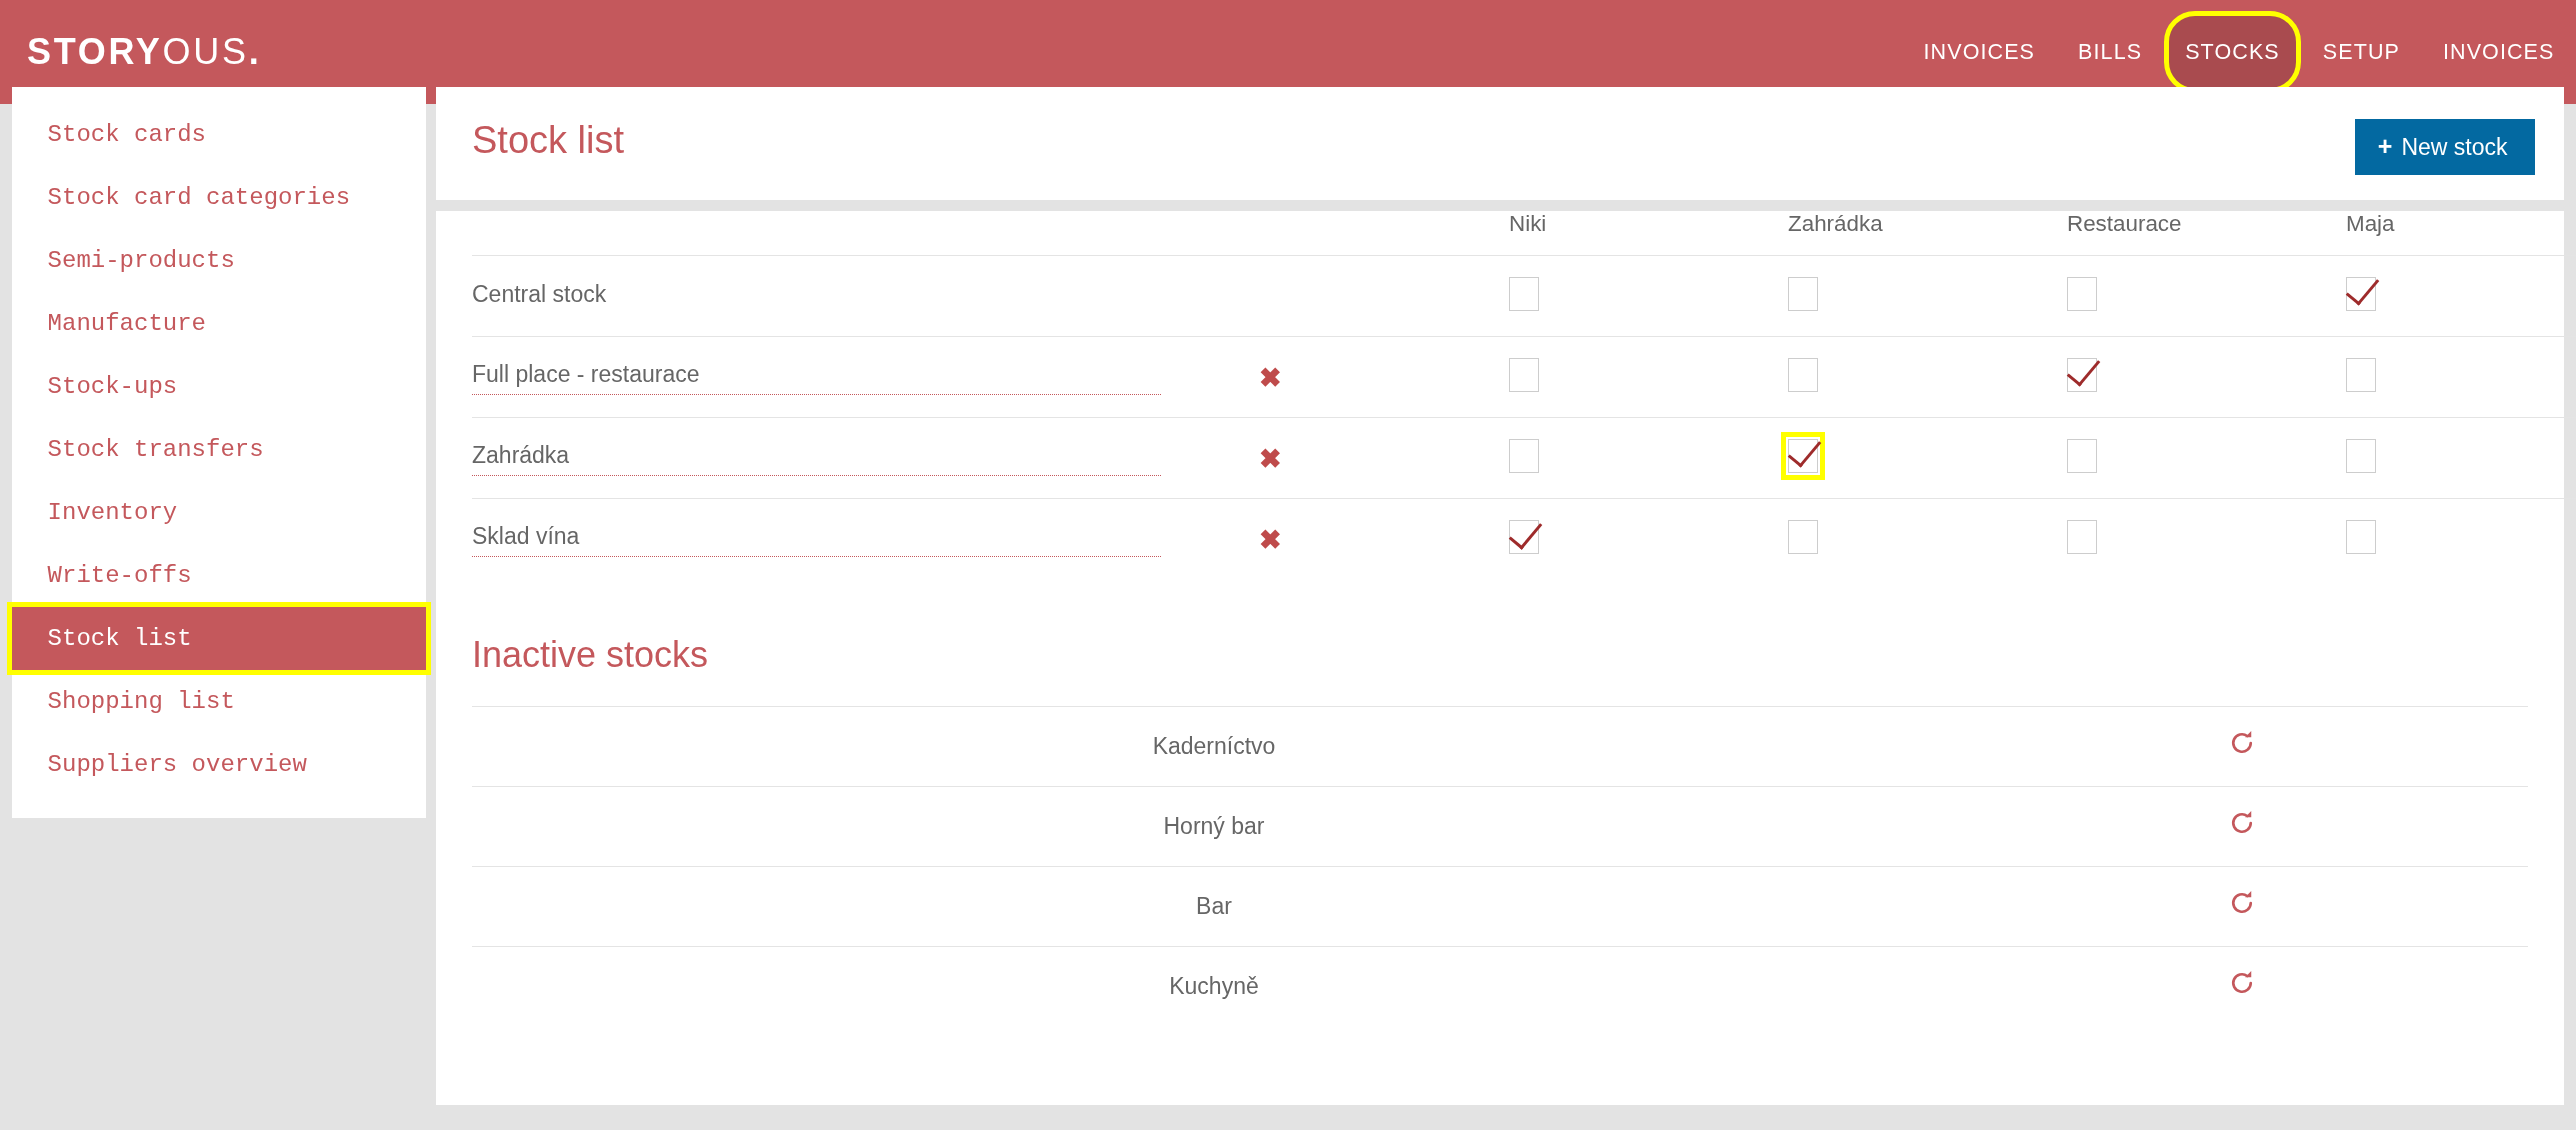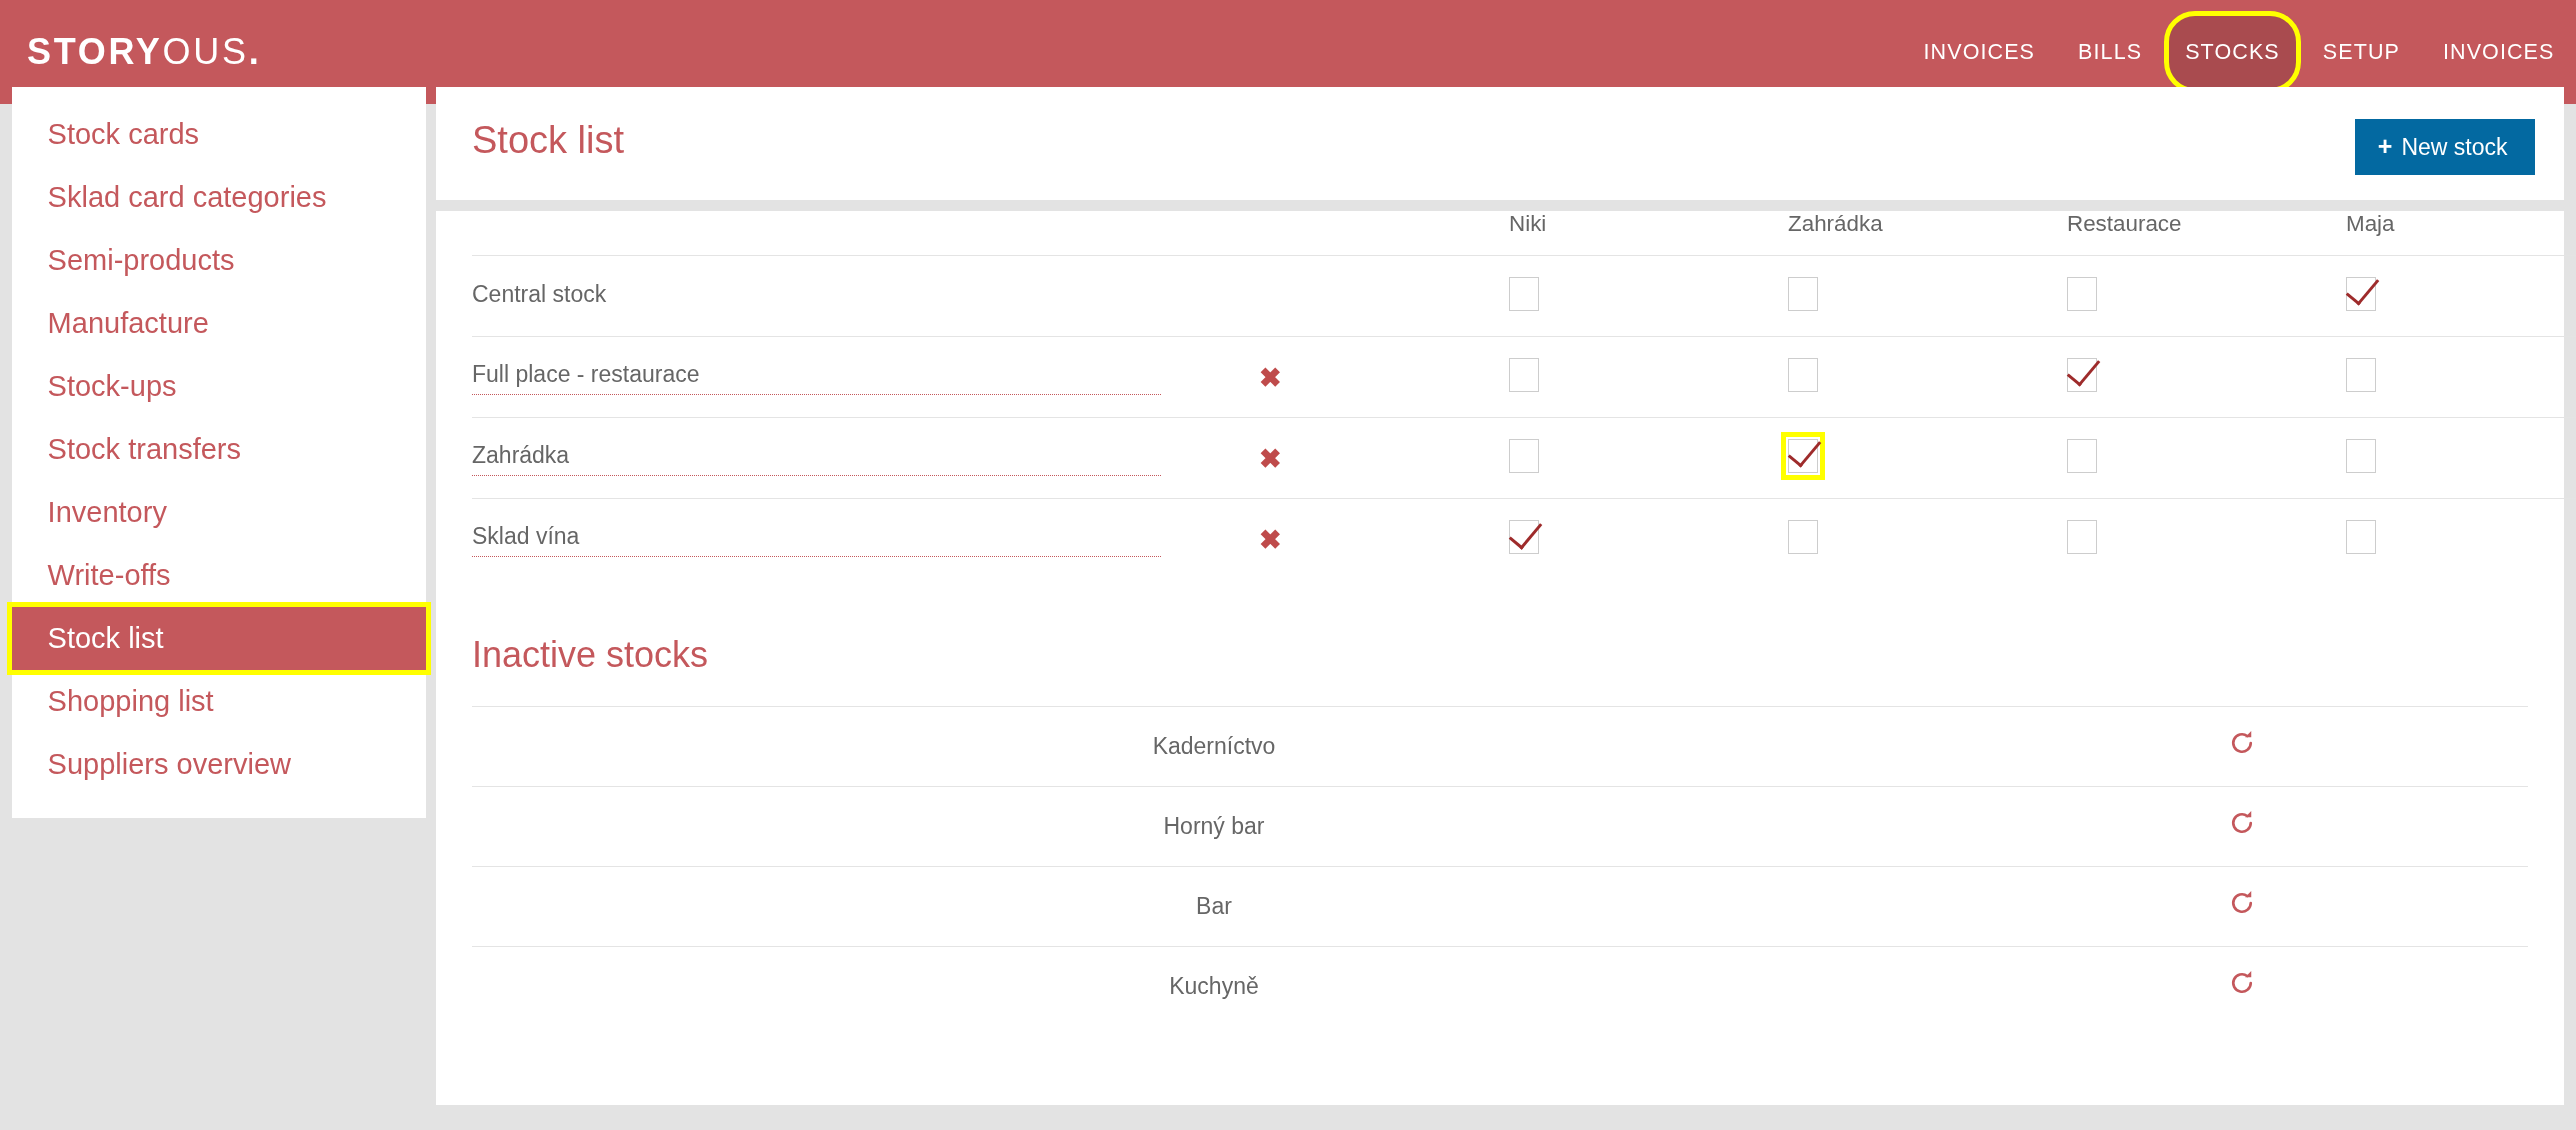--- a/index.html
+++ b/index.html
@@ -99,25 +99,26 @@
     left: 11.6px;
     width: 414px;
     background: #ffffff;
     padding: 16px 0 21.5px 0;
   }
   .side-item {
     display: block;
     height: 63px;
     line-height: 63px;
     color: #c4585c;
-    font-size: 29px;
+    font-size: 24px;
     padding-left: 36px;
     text-decoration: none;
     white-space: nowrap;
     position: relative;
+    font-family: Liberation Mono, monospace;
   }
   .side-item.active {
     background: #c4585c;
     color: #ffffff;
   }
   .side-item.hl {
     outline: 5.4px solid #ffff00;
     outline-offset: 0px;
     z-index: 5;
   }
@@ -277,21 +278,21 @@
       <a class="navlink">INVOICES</a>
       <a class="navlink">BILLS</a>
       <a class="navlink active hl">STOCKS</a>
       <a class="navlink">SETUP</a>
       <a class="navlink">INVOICES</a>
     </div>
 </div>
 
 <div class="sidebar" id="sidebar">
     <a class="side-item">Stock cards</a>
-    <a class="side-item">Sklad card categories</a>
+    <a class="side-item">Stock card categories</a>
     <a class="side-item">Semi-products</a>
     <a class="side-item">Manufacture</a>
     <a class="side-item">Stock-ups</a>
     <a class="side-item">Stock transfers</a>
     <a class="side-item">Inventory</a>
     <a class="side-item">Write-offs</a>
     <a class="side-item active hl">Stock list</a>
     <a class="side-item">Shopping list</a>
     <a class="side-item">Suppliers overview</a>
   </div>

